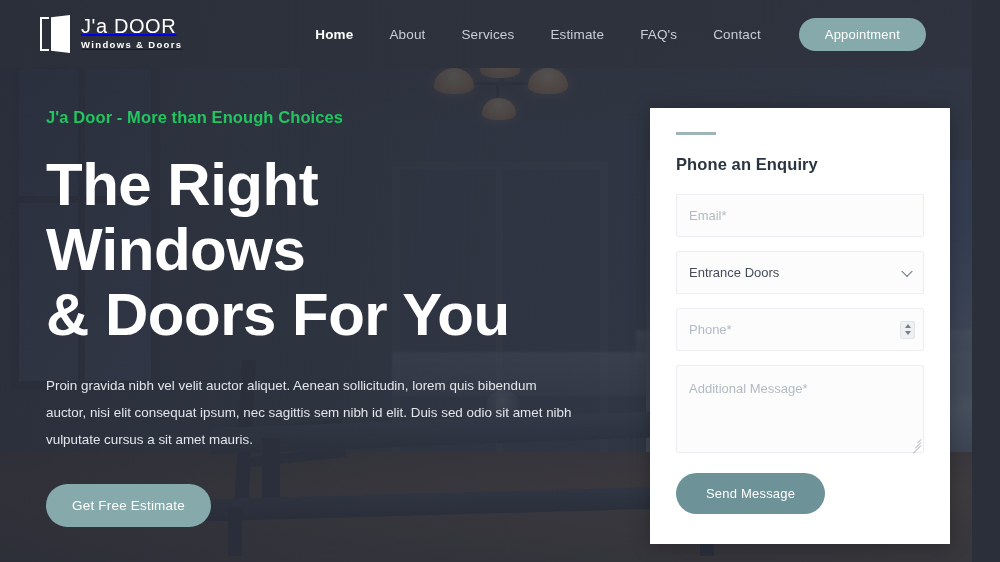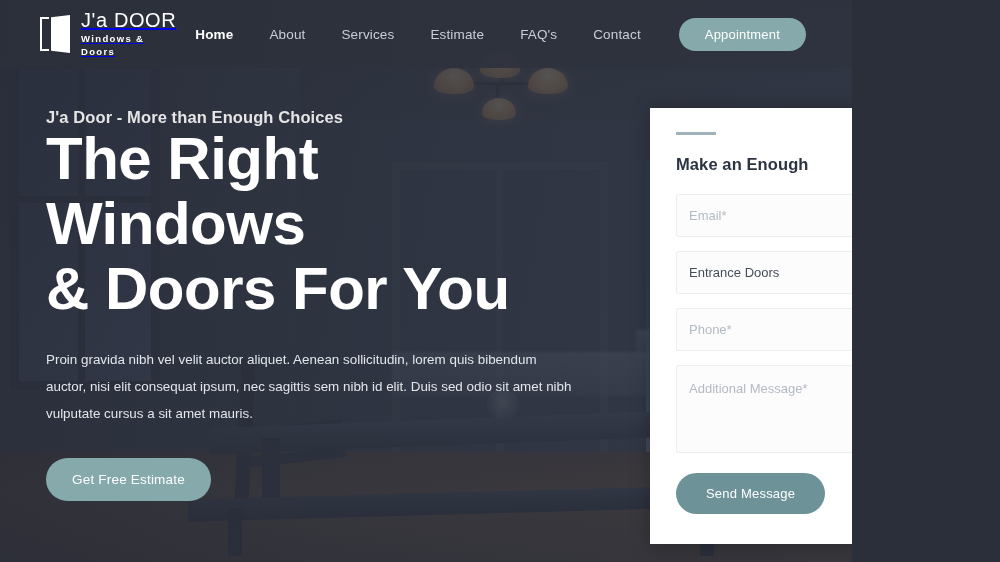--- a/index.html
+++ b/index.html
@@ -8,21 +8,21 @@
     width: 1000px;
     height: 562px;
     overflow: hidden;
     font-family: "Liberation Sans", sans-serif;
     background: #2b2f3a;
   }
 
   
   .page {
     position: relative;
-    width: 852px;
+    width: 972px;
     height: 562px;
     overflow: hidden;
   }
 
   
   .hero-photo {
     position: absolute;
     inset: 0;
     background: #3b4250;
     overflow: hidden;
@@ -301,24 +301,25 @@
   }
 
   
   .hero-content {
     position: absolute;
     left: 46px; top: 108px;
     width: 540px;
     z-index: 20;
   }
   .hero-eyebrow {
-    color: #e5e5e5;
+    color: #22c55e;
     font-size: 16.5px;
     font-weight: 700;
     letter-spacing: 0.1px;
+    margin-bottom: 26px;
   }
   .hero-title {
     color: #ffffff;
     font-size: 60px;
     line-height: 1.08;
     font-weight: 700;
     letter-spacing: -0.5px;
     margin-bottom: 26px;
   }
   .hero-para {
@@ -547,21 +548,21 @@
       <span>&amp; Doors For You</span>
     </h1>
     <p class="hero-para">Proin gravida nibh vel velit auctor aliquet. Aenean sollicitudin, lorem quis bibendum auctor, nisi elit consequat ipsum, nec sagittis sem nibh id elit. Duis sed odio sit amet nibh vulputate cursus a sit amet mauris.</p>
     <button class="btn-estimate">Get Free Estimate</button>
   </section>
 
   <aside class="enquiry">
     <div class="enquiry-card">
 
       <div class="enquiry-rule"></div>
-      <div class="enquiry-title">Make an Enough</div>
+      <div class="enquiry-title">Phone an Enquiry</div>
 
 
       <div class="field">
         <input type="email" placeholder="Email*" style="">
       </div>
 
       <div class="field">
         <select>
           <option>Entrance Doors</option>
         </select>

